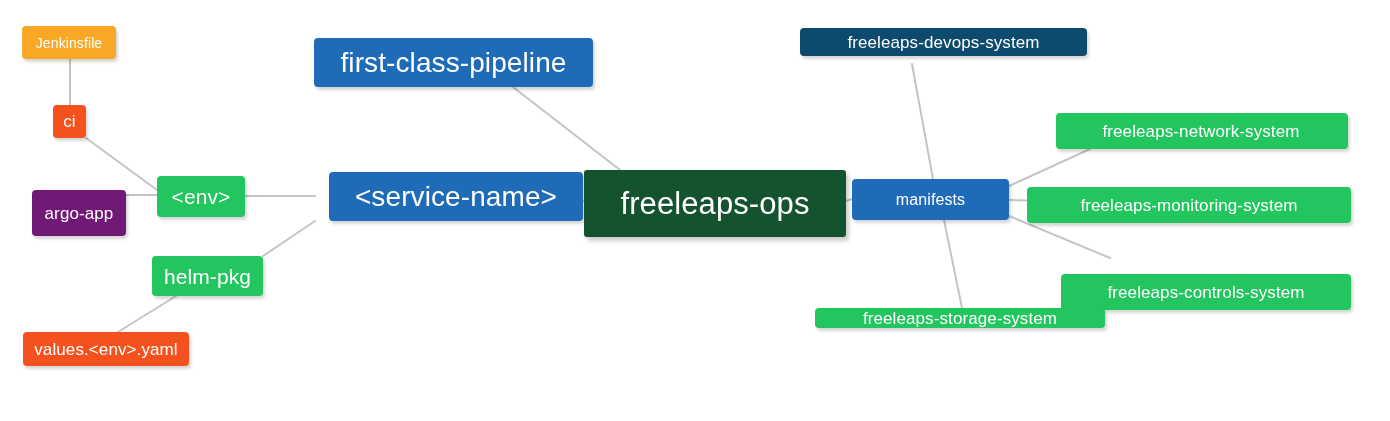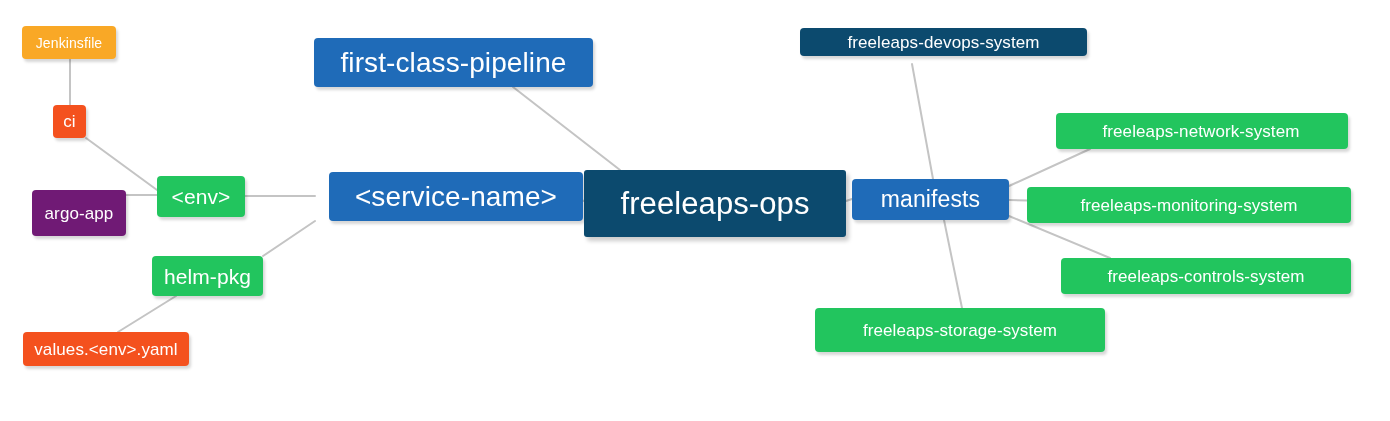--- a/index.html
+++ b/index.html
@@ -42,21 +42,21 @@
     z-index: 2;
     cursor: pointer;
     padding: 0 11px;
   }
   .node.root {
     border-radius: 3px;
     box-shadow: 3px 4px 4px rgba(0,0,0,0.20);
   }
   .lvl-root   { font-size: 31px; }
   .lvl-big    { font-size: 28px; }
-  .lvl-mid    { font-size: 23px; align-items: center; }
+  .lvl-mid    { font-size: 16px; align-items: center; }
   .lvl-small  { font-size: 21px; }
   .lvl-tiny   { font-size: 17px; }
   .lvl-xtiny  { font-size: 14px; }
 </style>
 </head>
 <body>
 
 <div id="canvas">
   <svg id="edges" viewBox="0 0 1390 421" preserveAspectRatio="none">
       <line x1="70" y1="59" x2="70" y2="105" stroke="#c4c4c4" stroke-width="2" stroke-linecap="round"></line>
@@ -92,35 +92,35 @@
       </div>
       <div class="node lvl-tiny" style="left: 10px; top: 332px; width: 166px; height: 34px; background: rgb(244, 81, 30); margin-left: 13px;">
         <span>values.&lt;env&gt;.yaml</span>
       </div>
       <div class="node lvl-big" style="left: 314px; top: 38px; width: 279px; height: 49px; background: rgb(31, 107, 184);">
         <span>first-class-pipeline</span>
       </div>
       <div class="node lvl-big" style="left: 315px; top: 172px; width: 254px; height: 49px; background: rgb(31, 107, 184); margin-left: 14px;">
         <span>&lt;service-name&gt;</span>
       </div>
-      <div class="node lvl-root root" style="left: 584px; top: 170px; width: 262px; height: 67px; background: #0c4a6e;">
+      <div class="node lvl-root root" style="left: 584px; top: 170px; width: 262px; height: 67px; background: #14532d;">
         <span>freeleaps-ops</span>
       </div>
       <div class="node lvl-mid" style="left: 852px; top: 179px; width: 157px; height: 41px; background: rgb(31, 107, 184);">
         <span>manifests</span>
       </div>
       <div class="node lvl-tiny" style="left: 800px; top: 28px; width: 287px; height: 28px; background: #0c4a6e;">
         <span>freeleaps-devops-system</span>
       </div>
       <div class="node lvl-tiny" style="left: 1056px; top: 113px; width: 292px; height: 36px; background: rgb(34, 197, 94); padding-left: 9px;">
         <span>freeleaps-network-system</span>
       </div>
       <div class="node lvl-tiny" style="left: 1027px; top: 187px; width: 324px; height: 36px; background: rgb(34, 197, 94);">
         <span>freeleaps-monitoring-system</span>
       </div>
-      <div class="node lvl-tiny" style="left: 1061px; top: 258px; width: 290px; height: 36px; background: rgb(34, 197, 94);">
+      <div class="node lvl-tiny" style="left: 1061px; top: 274px; width: 290px; height: 36px; background: rgb(34, 197, 94);">
         <span>freeleaps-controls-system</span>
       </div>
-      <div class="node lvl-tiny" style="left: 815px; top: 308px; width: 290px; height: 44px; background: rgb(34, 197, 94);">
+      <div class="node lvl-tiny" style="left: 815px; top: 308px; width: 290px; height: 20px; background: rgb(34, 197, 94);">
         <span>freeleaps-storage-system</span>
       </div>
     </div>
 </div>
 
 </body></html>

